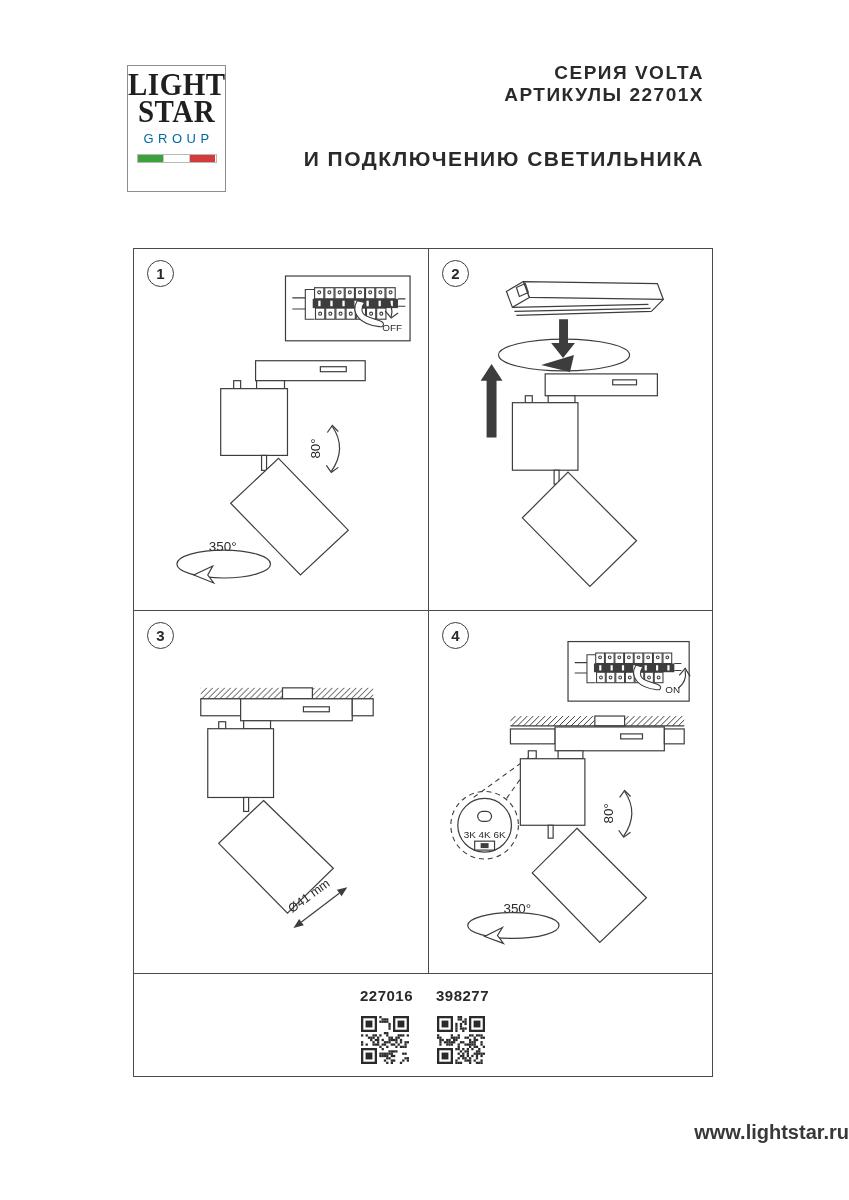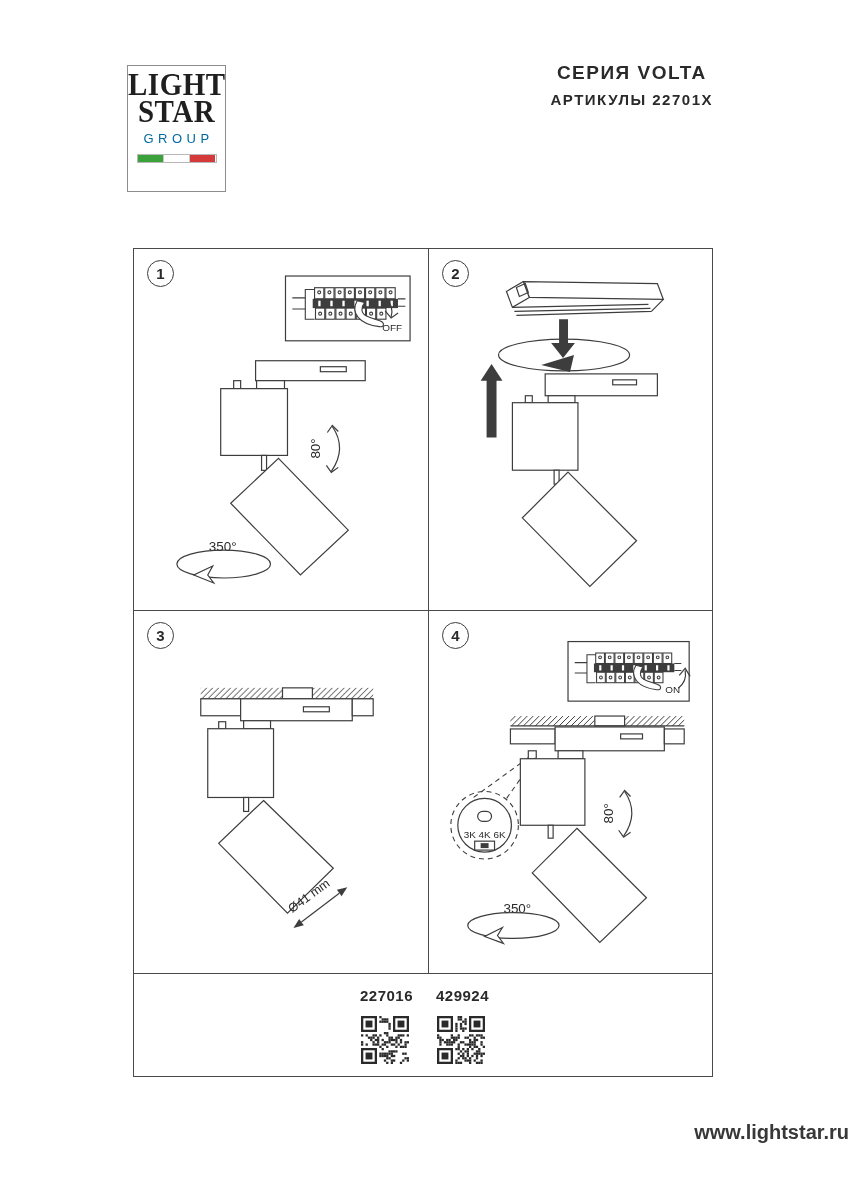--- a/index.html
+++ b/index.html
@@ -13,23 +13,23 @@
   .logo-box{position:absolute;left:127px;top:65px;width:99px;height:127px;
     border:1px solid #8d8d8d;text-align:center;padding-top:5px;background:#fff}
   .logo-light,.logo-star{font-family:"Liberation Serif",serif;font-weight:700;
     font-size:29px;line-height:27px;letter-spacing:.5px;color:#1f1f1f;transform:scaleY(1.12)}
   .logo-group{font-size:13px;letter-spacing:4.5px;margin-top:6px;margin-left:4px;color:#0369a1}
   .flag{width:80px;height:9px;margin:8px auto 0;display:flex;border:1px solid #b8b8b8}
   .flag .fg{flex:1;background:var(--flag-green)}
   .flag .fw{flex:1;background:#fff;border-left:1px solid #c9c9c9;border-right:1px solid #c9c9c9}
   .flag .fr{flex:1;background:var(--flag-red)}
 
-  .titles{position:absolute;right:136px;top:62px;text-align:center;font-weight:700;color:var(--text)}
+  .titles{position:absolute;right:145px;top:62px;text-align:right;font-weight:700;color:var(--text)}
   .series{font-size:19px;letter-spacing:1.5px}
-  .articles{font-size:15px;letter-spacing:1.5px;margin-top:7px}
+  .articles{font-size:19px;letter-spacing:1.5px;}
   .instr{margin-top:40px;font-size:21px;letter-spacing:1.5px;line-height:1.24}
 
   
   .grid{position:absolute;left:133px;top:248px;width:580px;height:829px;
     border:1.6px solid #4a4a4a;background:#fff}
   .row{display:flex;width:100%}
   .row1{height:362px;border-bottom:1.4px solid #4a4a4a}
   .row2{height:363px;border-bottom:1.4px solid #4a4a4a}
   .cellL{width:295px;border-right:1.4px solid #4a4a4a;position:relative}
   .cellR{flex:1;position:relative}
@@ -70,20 +70,21 @@
       <span class="fg"></span>
       <span class="fw"></span>
       <span class="fr"></span>
     </div>
   </div>
 
   <div class="titles">
     <div class="series">СЕРИЯ VOLTA</div>
     <div class="articles">АРТИКУЛЫ 22701X</div>
     <div class="instr">
+      <div>И ПОДКЛЮЧЕНИЮ СВЕТИЛЬНИКА</div>
     </div>
   </div>
 
   <div class="grid">
 
     <div class="row row1">
 
       <div class="cellL panel">
         <div class="badge">1</div>
         <svg class="illus" viewBox="0 0 295 362">
@@ -384,21 +385,21 @@
             <rect x="37.4" y="44.0" width="2.2" height="2.2"></rect>
             <rect x="1.1" y="1.1" width="13.200000000000001" height="13.200000000000001" fill="none" stroke="#2a2a2a" stroke-width="2.2"></rect>
             <rect x="4.4" y="4.4" width="6.6000000000000005" height="6.6000000000000005"></rect>
             <rect x="31.9" y="1.1" width="13.200000000000001" height="13.200000000000001" fill="none" stroke="#2a2a2a" stroke-width="2.2"></rect>
             <rect x="35.2" y="4.4" width="6.6000000000000005" height="6.6000000000000005"></rect>
             <rect x="1.1" y="31.9" width="13.200000000000001" height="13.200000000000001" fill="none" stroke="#2a2a2a" stroke-width="2.2"></rect>
             <rect x="4.4" y="35.2" width="6.6000000000000005" height="6.6000000000000005"></rect>
           </svg>
       </div>
       <div class="qrb">
-        <div class="qr-label">429924</div>
+        <div class="qr-label">398277</div>
         <svg class="qr" width="48" height="48" viewBox="0 0 46.2 46.2" fill="#2a2a2a">
             <rect x="19.8" y="0.0" width="2.2" height="2.2"></rect>
             <rect x="22.0" y="0.0" width="2.2" height="2.2"></rect>
             <rect x="19.8" y="2.2" width="2.2" height="2.2"></rect>
             <rect x="22.0" y="2.2" width="2.2" height="2.2"></rect>
             <rect x="26.4" y="2.2" width="2.2" height="2.2"></rect>
             <rect x="24.2" y="4.4" width="2.2" height="2.2"></rect>
             <rect x="26.4" y="4.4" width="2.2" height="2.2"></rect>
             <rect x="17.6" y="6.6" width="2.2" height="2.2"></rect>
             <rect x="22.0" y="6.6" width="2.2" height="2.2"></rect>

